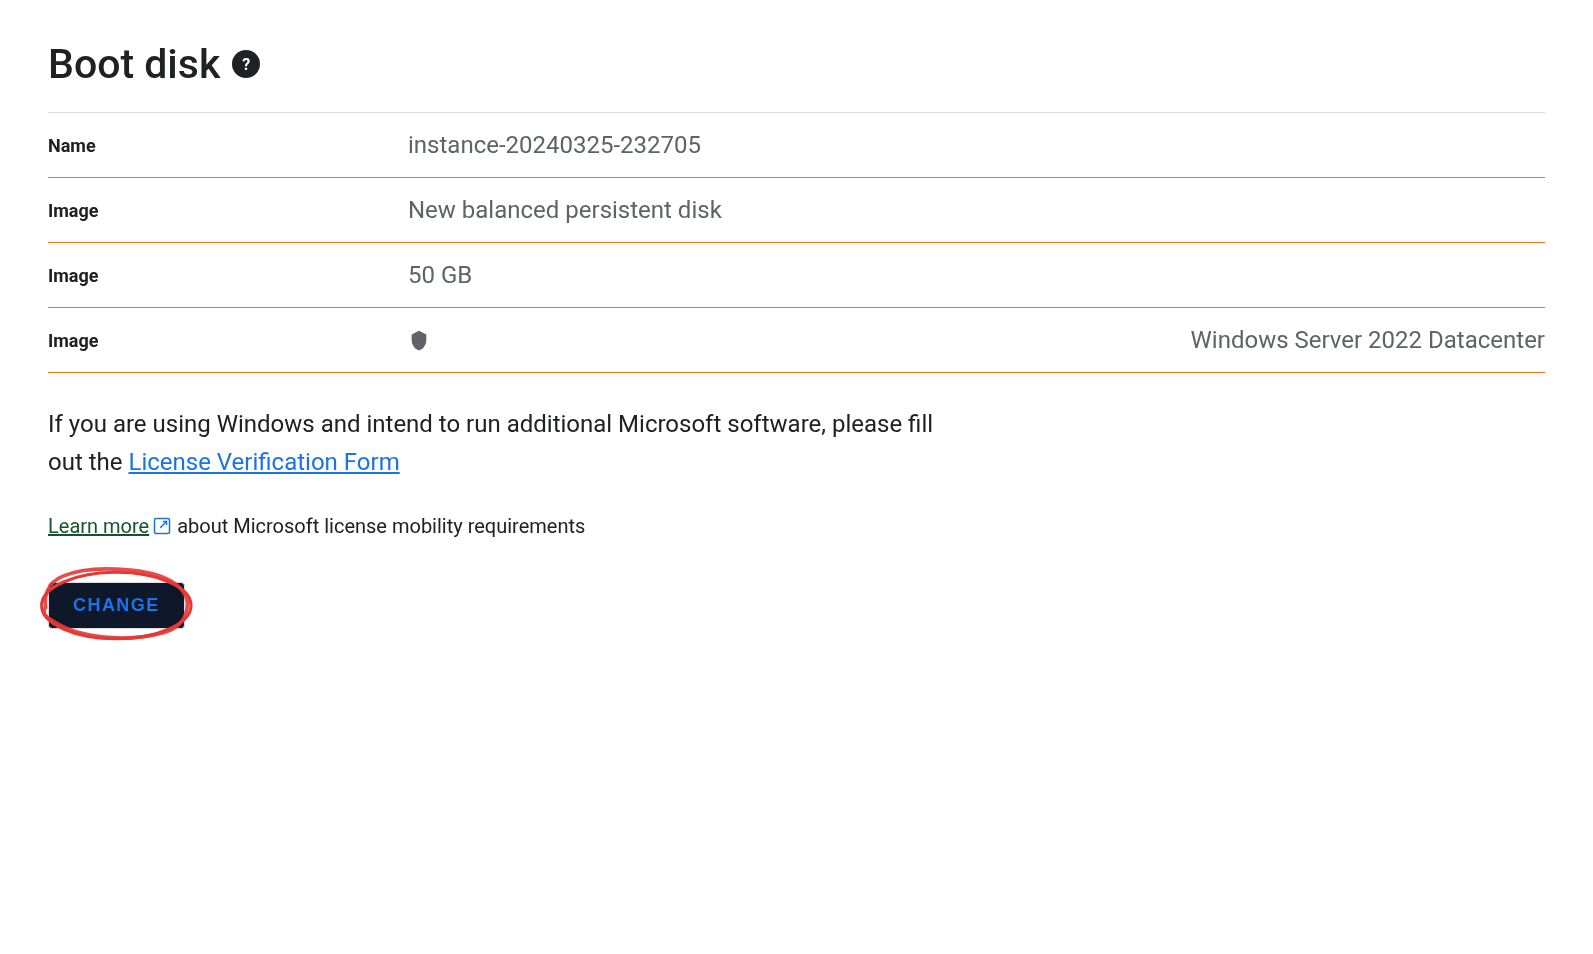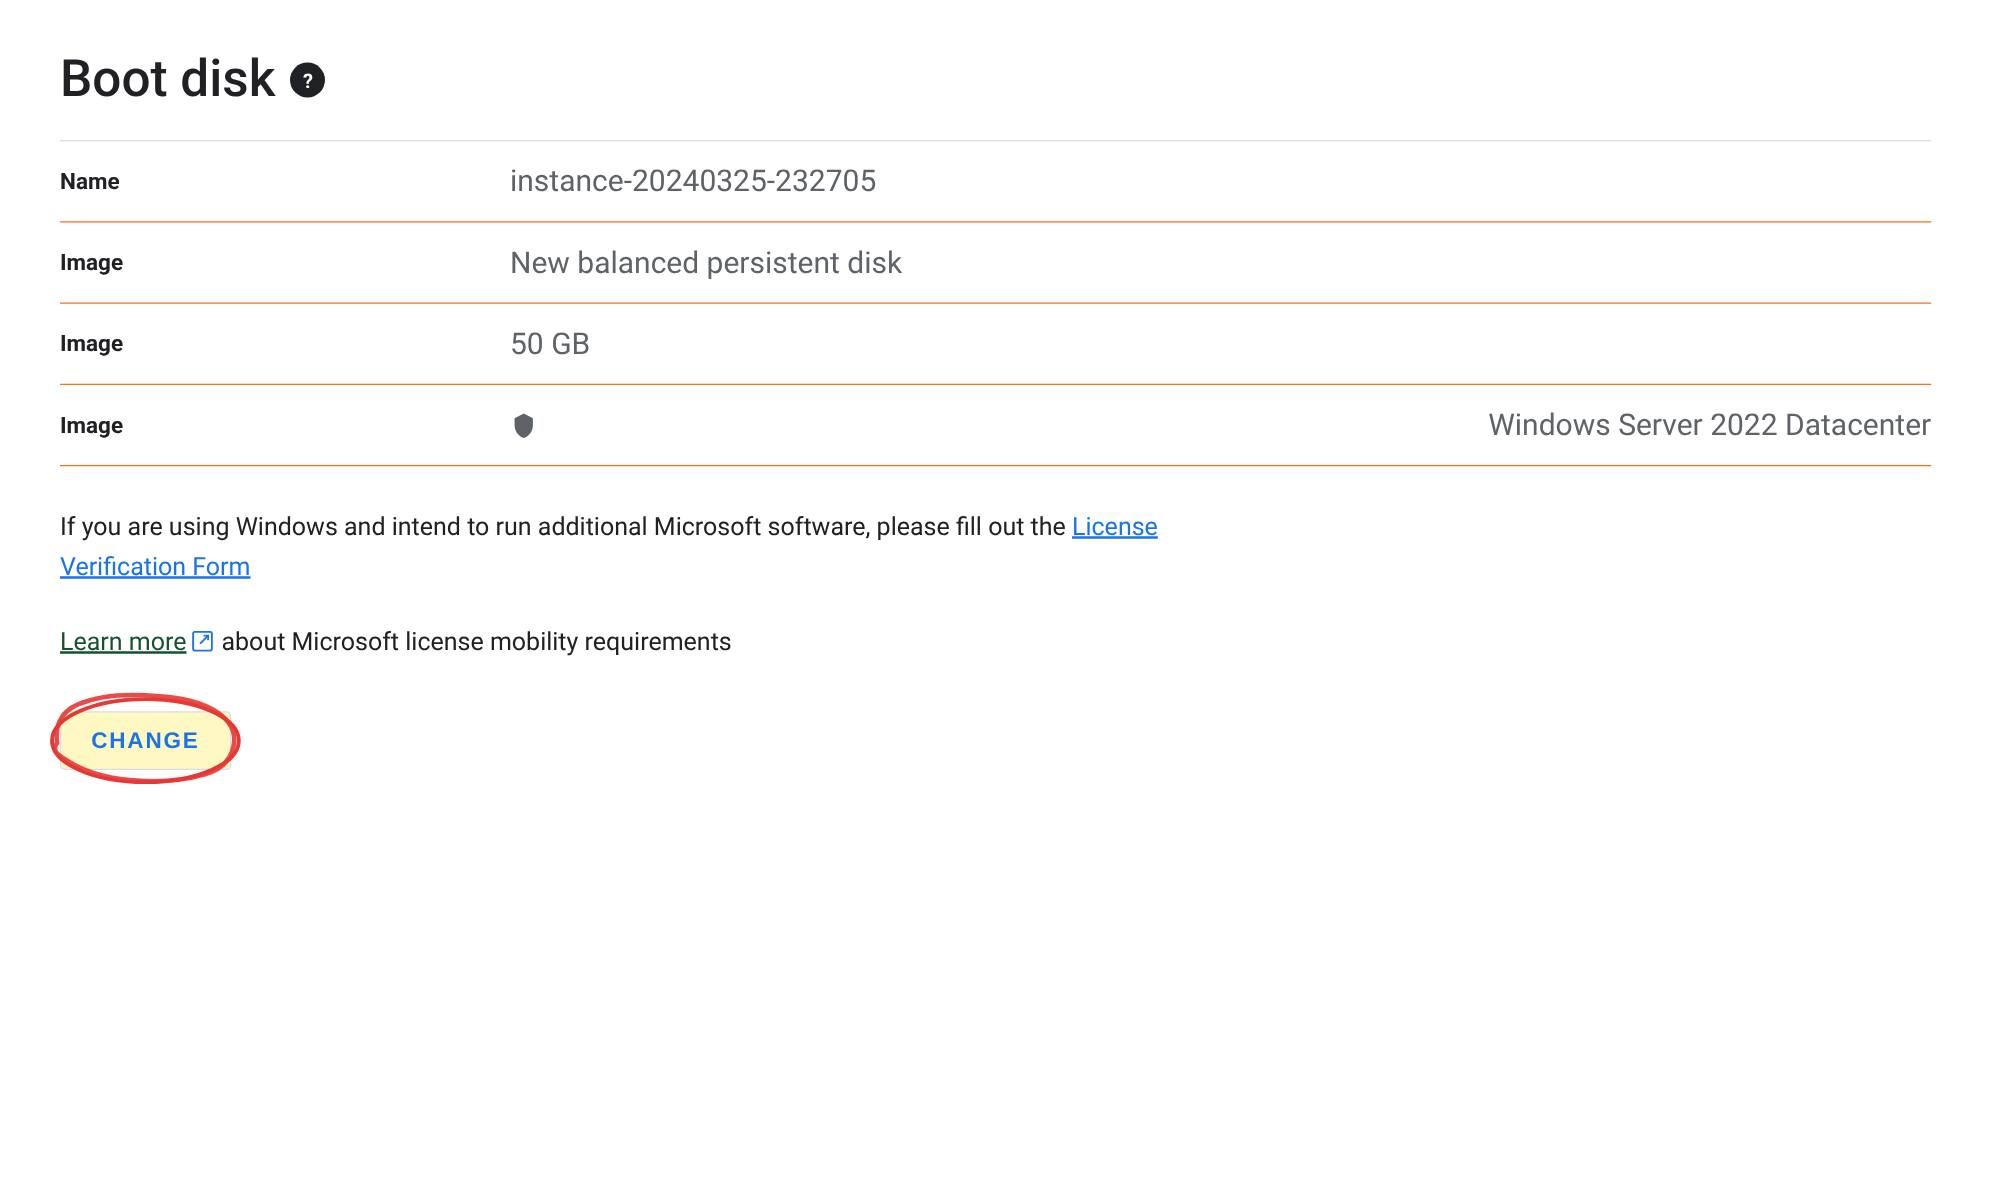--- a/index.html
+++ b/index.html
@@ -87,21 +87,21 @@
       display: inline-flex;
       align-items: center;
       justify-content: center;
       width: 22px;
       height: 22px;
       flex-shrink: 0;
     }
 
     .info-text {
       margin-top: 32px;
-      font-size: 20px;
+      font-size: 24px;
       line-height: 1.6;
       color: #202124;
       max-width: 900px;
     }
 
     .info-text a {
       color: #1a73e8;
       text-decoration: underline;
       cursor: pointer;
     }
@@ -132,21 +132,21 @@
       color: #1a73e8;
     }
 
     .change-button-wrapper {
       margin-top: 44px;
       position: relative;
       display: inline-block;
     }
 
     .change-button {
-      background: #fef9c3;
+      background: #0f172a;
       border: 1px solid #dadce0;
       border-radius: 4px;
       padding: 12px 24px;
       font-size: 18px;
       font-weight: 600;
       color: #1a73e8;
       cursor: pointer;
       letter-spacing: 0.08em;
       text-transform: uppercase;
       position: relative;

